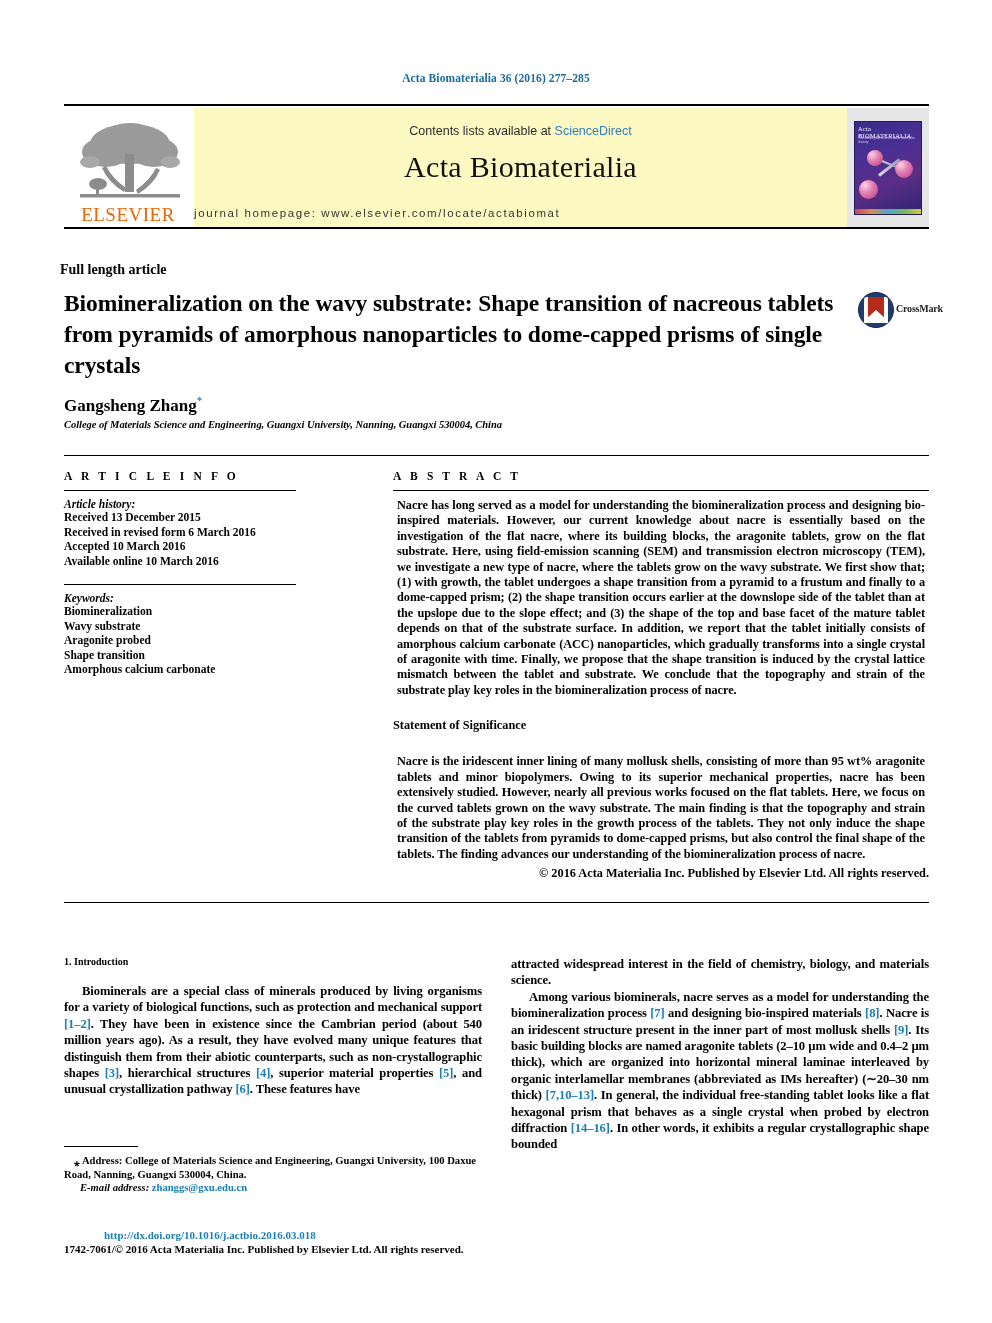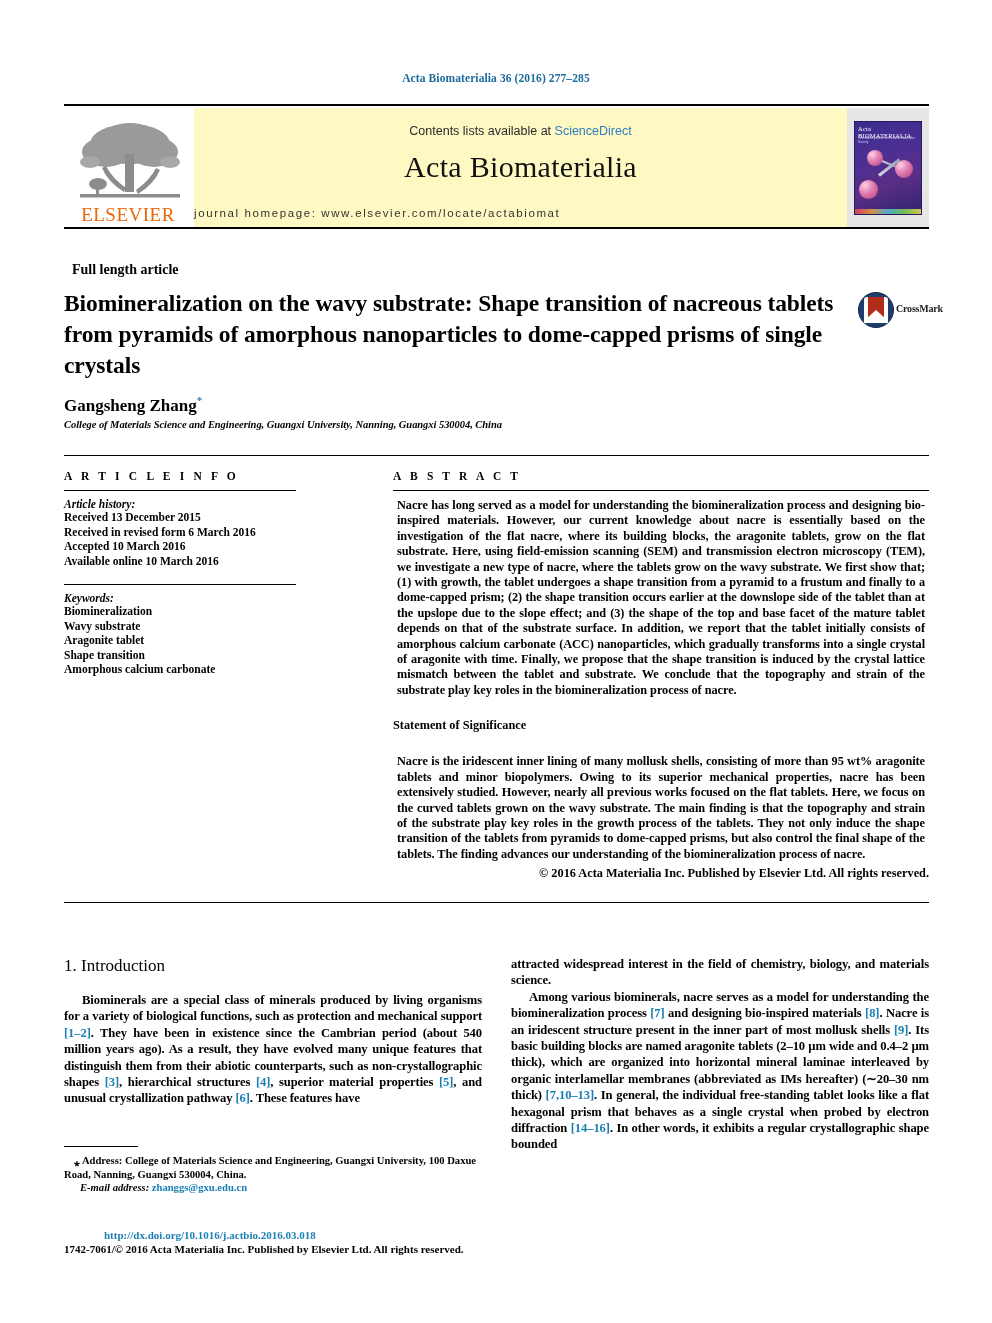--- a/index.html
+++ b/index.html
@@ -164,21 +164,21 @@
   }
   .cover-stick {
     position: absolute;
     background: linear-gradient(90deg,#d8d8e8,#9a9ab8);
     transform-origin: left center;
   }
 
   
   .article-type {
     position: absolute;
-    left: 72px; top: 262px;
+    left: 60px; top: 262px;
     font-size: 14px;
     font-weight: bold;
   }
 
   
   .title {
     position: absolute;
     left: 64px; top: 288px;
     width: 770px;
     font-size: 23.5px;
@@ -319,22 +319,22 @@
     position: absolute;
     left: 64px; top: 956px;
     width: 418px;
   }
   .body-col-right {
     position: absolute;
     left: 511px; top: 956px;
     width: 418px;
   }
   .sec-title {
-    font-size: 17px;
-    font-weight: normal;
+    font-size: 10px;
+    font-weight: bold;
     margin: 0 0 16px 0;
   }
   .body-p {
     font-size: 12.6px;
     font-weight: bold;
     line-height: 16.4px;
     text-align: justify;
     text-indent: 18px;
     margin: 0;
     letter-spacing: -0.1px;
@@ -476,21 +476,21 @@
       <div class="rule rule-info"></div>
       <div class="info-sub">Article history:</div>
       <div class="info-line">Received 13 December 2015</div>
       <div class="info-line">Received in revised form 6 March 2016</div>
       <div class="info-line">Accepted 10 March 2016</div>
       <div class="info-line">Available online 10 March 2016</div>
       <div class="rule rule-info" style="margin-top:16px;"></div>
       <div class="info-sub">Keywords:</div>
       <div class="info-line">Biomineralization</div>
       <div class="info-line">Wavy substrate</div>
-      <div class="info-line">Aragonite tablet</div>
+      <div class="info-line">Aragonite probed</div>
       <div class="info-line">Shape transition</div>
       <div class="info-line">Amorphous calcium carbonate</div>
     </div>
 
     <div class="col-abs">
       <div class="sec-head">A B S T R A C T</div>
       <div class="rule rule-abs"></div>
       <p class="abs-p">Nacre has long served as a model for understanding the biomineralization process and designing bio-inspired materials. However, our current knowledge about nacre is essentially based on the investigation of the flat nacre, where its building blocks, the aragonite tablets, grow on the flat substrate. Here, using field-emission scanning (SEM) and transmission electron microscopy (TEM), we investigate a new type of nacre, where the tablets grow on the wavy substrate. We first show that; (1) with growth, the tablet undergoes a shape transition from a pyramid to a frustum and finally to a dome-capped prism; (2) the shape transition occurs earlier at the downslope side of the tablet than at the upslope due to the slope effect; and (3) the shape of the top and base facet of the mature tablet depends on that of the substrate surface. In addition, we report that the tablet initially consists of amorphous calcium carbonate (ACC) nanoparticles, which gradually transforms into a single crystal of aragonite with time. Finally, we propose that the shape transition is induced by the crystal lattice mismatch between the tablet and substrate. We conclude that the topography and strain of the substrate play key roles in the biomineralization process of nacre.</p>
       <div class="sig-head">Statement of Significance</div>
       <p class="abs-p">Nacre is the iridescent inner lining of many mollusk shells, consisting of more than 95 wt% aragonite tablets and minor biopolymers. Owing to its superior mechanical properties, nacre has been extensively studied. However, nearly all previous works focused on the flat tablets. Here, we focus on the curved tablets grown on the wavy substrate. The main finding is that the topography and strain of the substrate play key roles in the growth process of the tablets. They not only induce the shape transition of the tablets from pyramids to dome-capped prisms, but also control the final shape of the tablets. The finding advances our understanding of the biomineralization process of nacre.</p>

